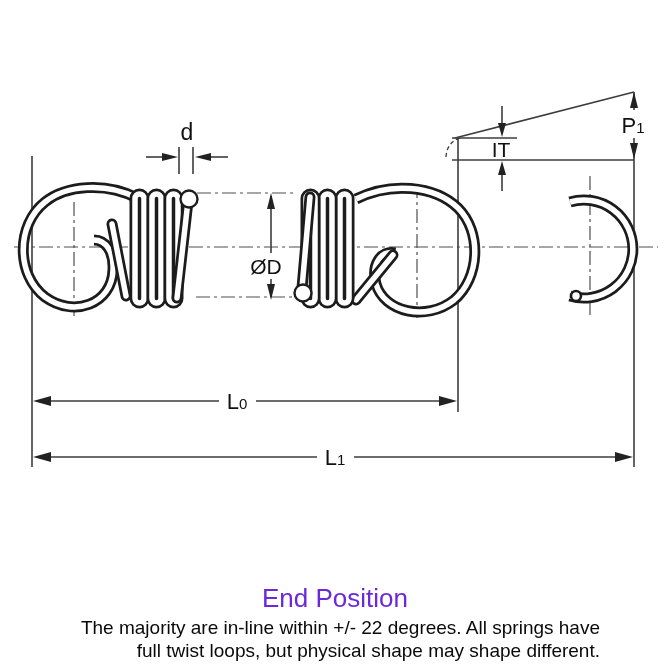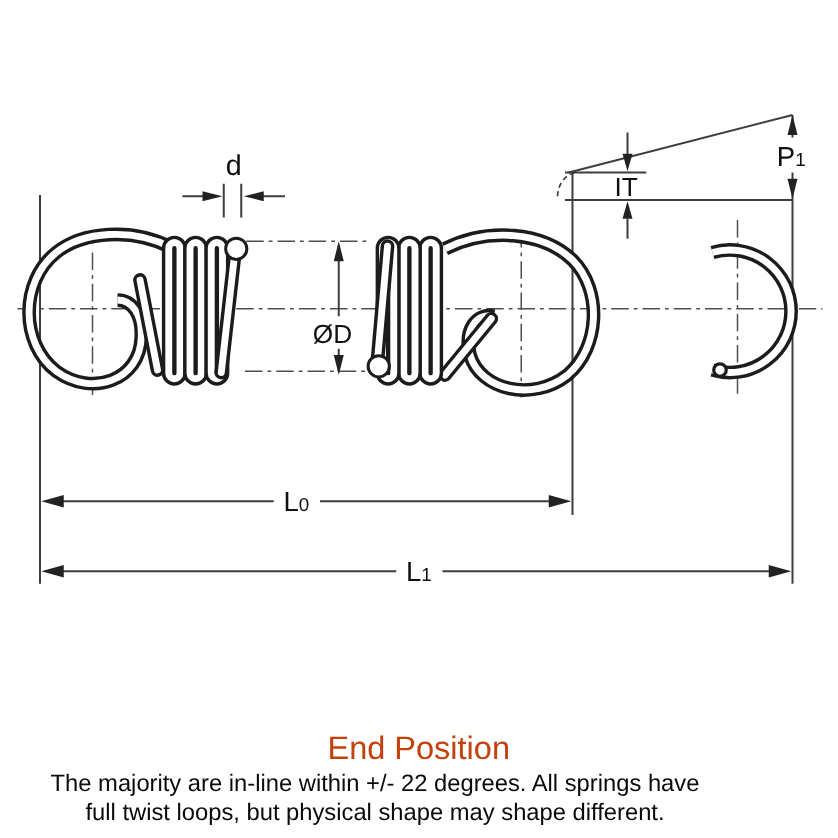--- a/index.html
+++ b/index.html
@@ -1,22 +1,22 @@
 <!DOCTYPE html>
 <html><head>
 <meta charset="utf-8">
 <style>
   html,body{margin:0;padding:0;background:#ffffff;}
   .stage{position:relative;width:670px;height:670px;background:#fff;overflow:hidden;
          font-family:"Liberation Sans",sans-serif;}
   svg{position:absolute;left:0;top:0;}
   .dimtext{font-family:"Liberation Sans",sans-serif;fill:#111;}
   .title{position:absolute;left:0;top:583px;width:670px;text-align:center;
-         font-size:26px;color:#c2410c;}
-  .caption{position:absolute;left:0;top:617px;width:600px;text-align:center;
+         font-size:26px;color:#6d28d9;}
+  .caption{position:absolute;left:0;top:617px;width:600px;text-align:right;
            font-size:19px;line-height:22.5px;color:#0a0a0a;}
   
   .wb{fill:none;stroke:#1c1c1c;stroke-width:11;stroke-linejoin:round;}
   .ww{fill:none;stroke:#ffffff;stroke-width:5.5;stroke-linejoin:round;}
   .wb.capr,.ww.capr{stroke-linecap:round;}
   .cl{stroke:#4f4f4f;stroke-width:1.2;fill:none;stroke-dasharray:14 4 3 4;}
   .dim{stroke:#3d3d3d;stroke-width:1.6;fill:none;}
   .ah{fill:#222;stroke:none;}
 </style>
 </head>

